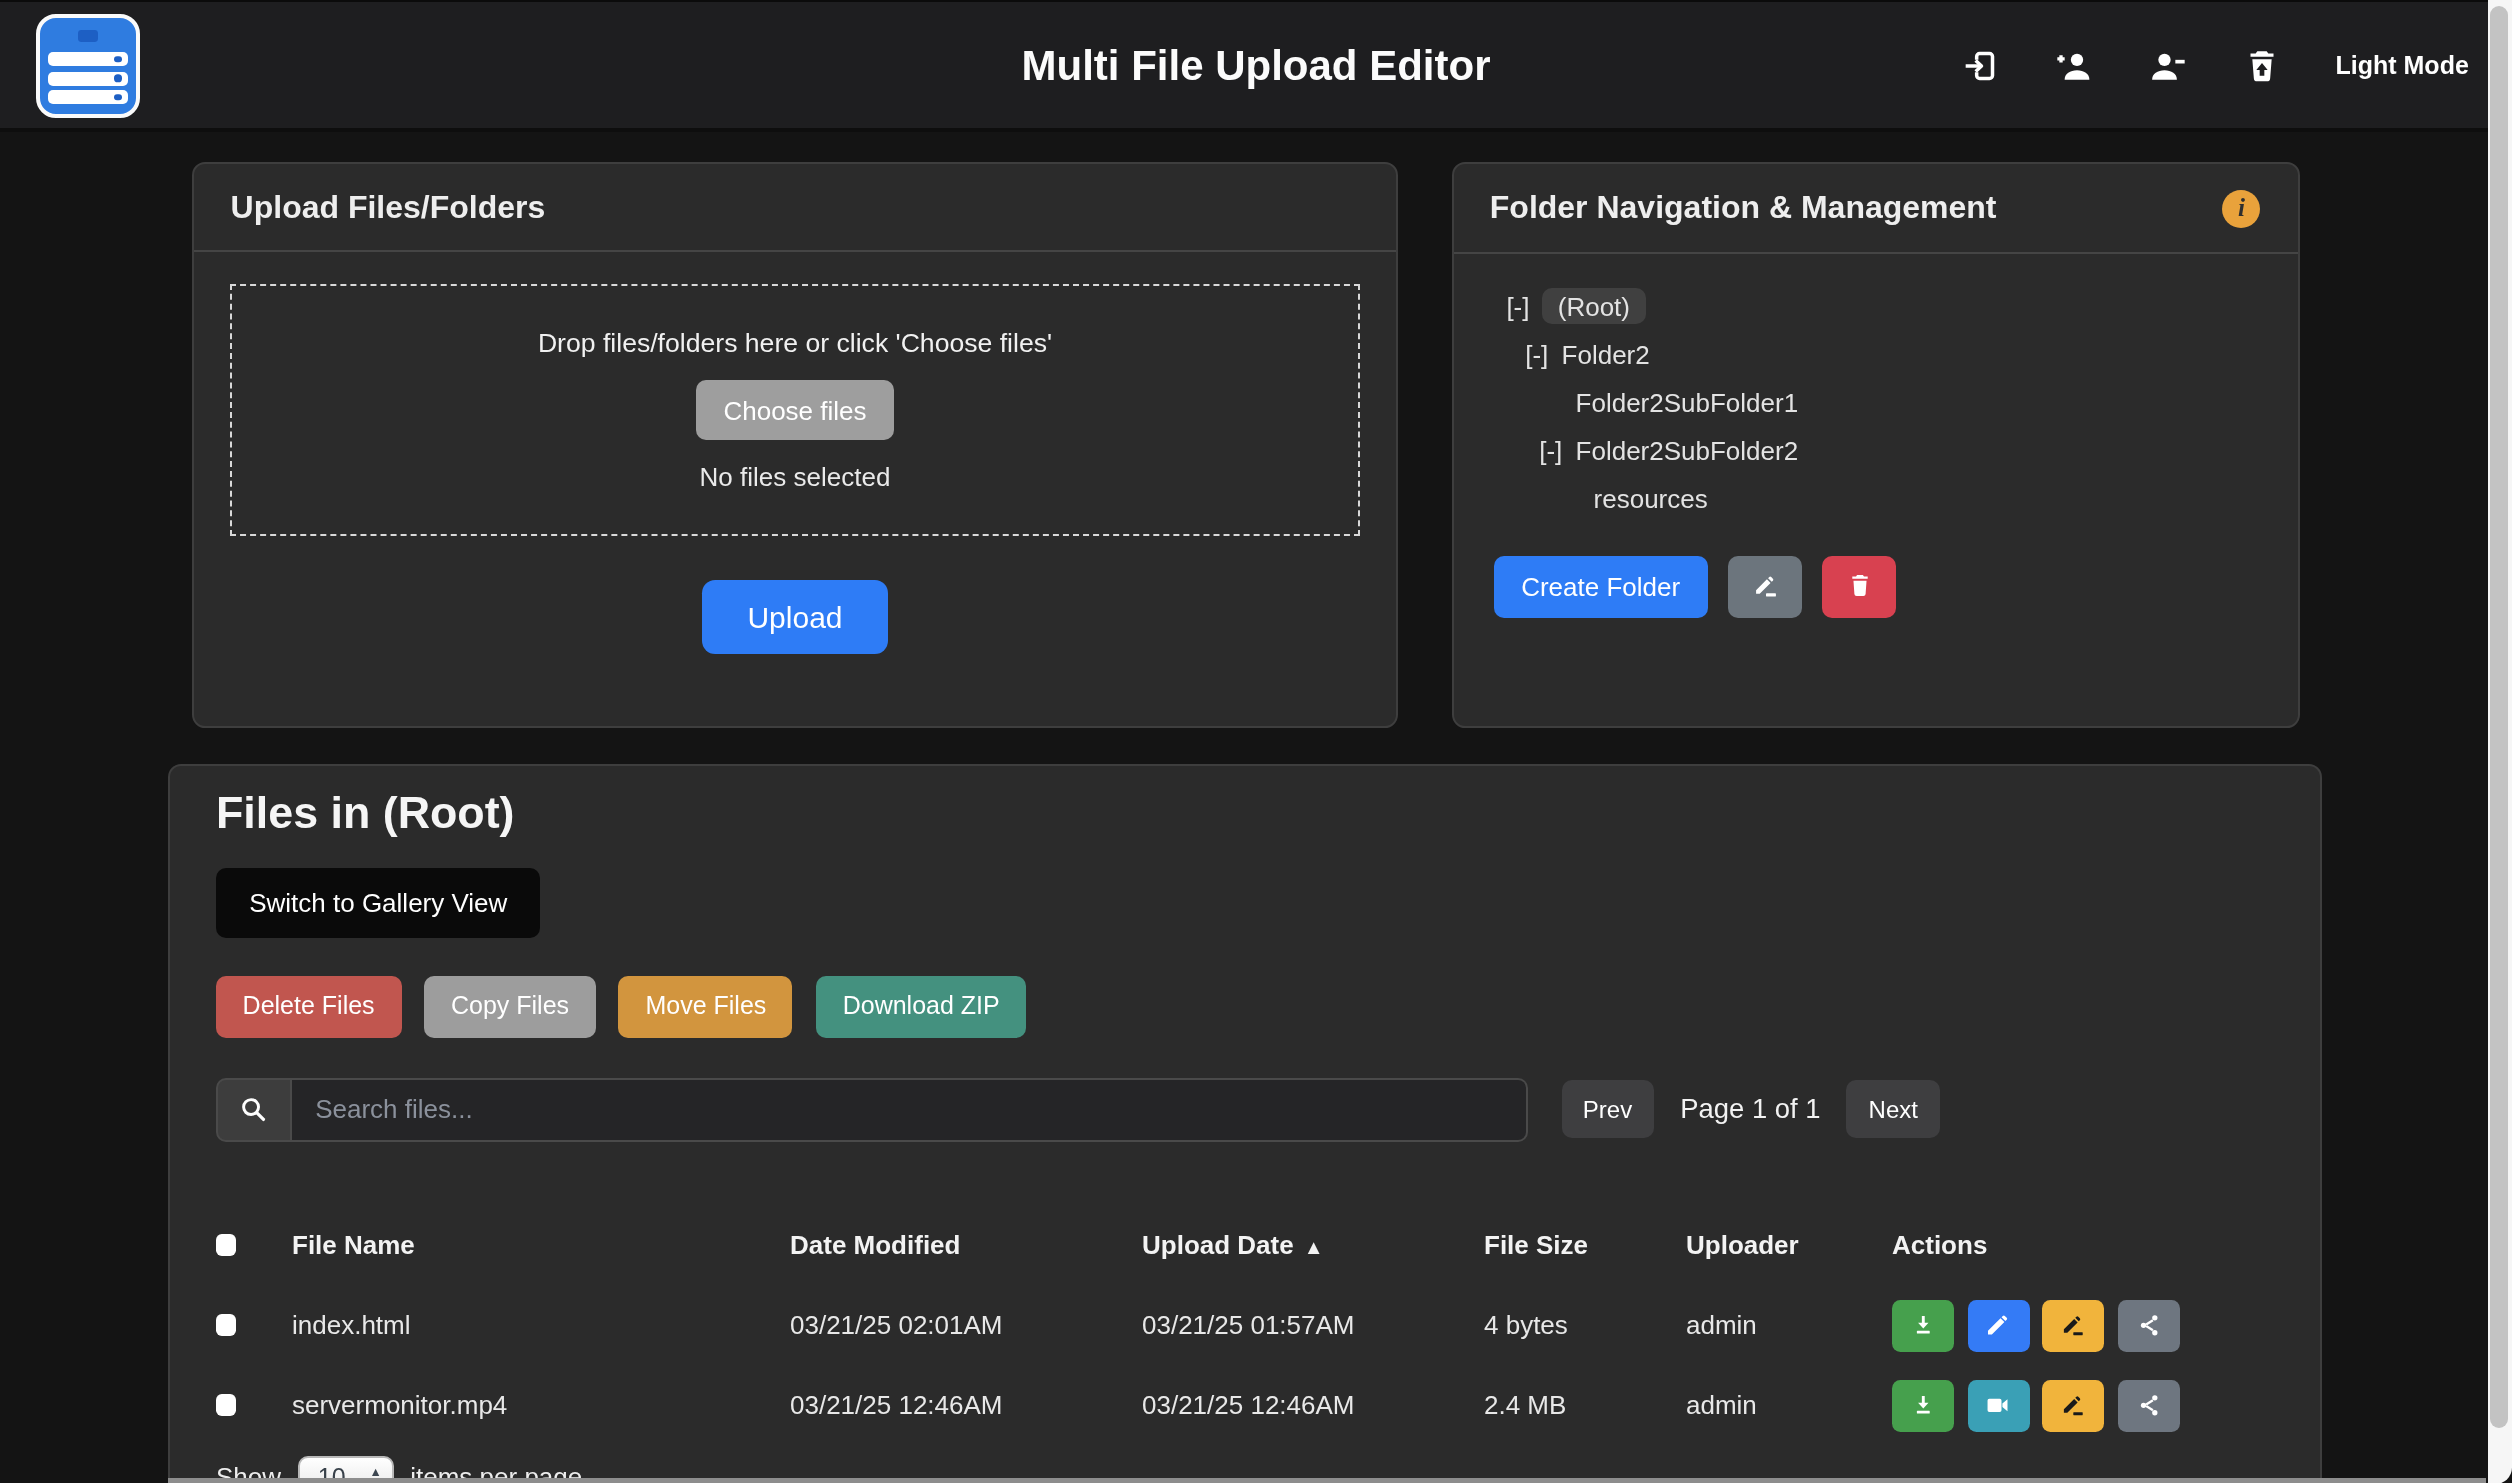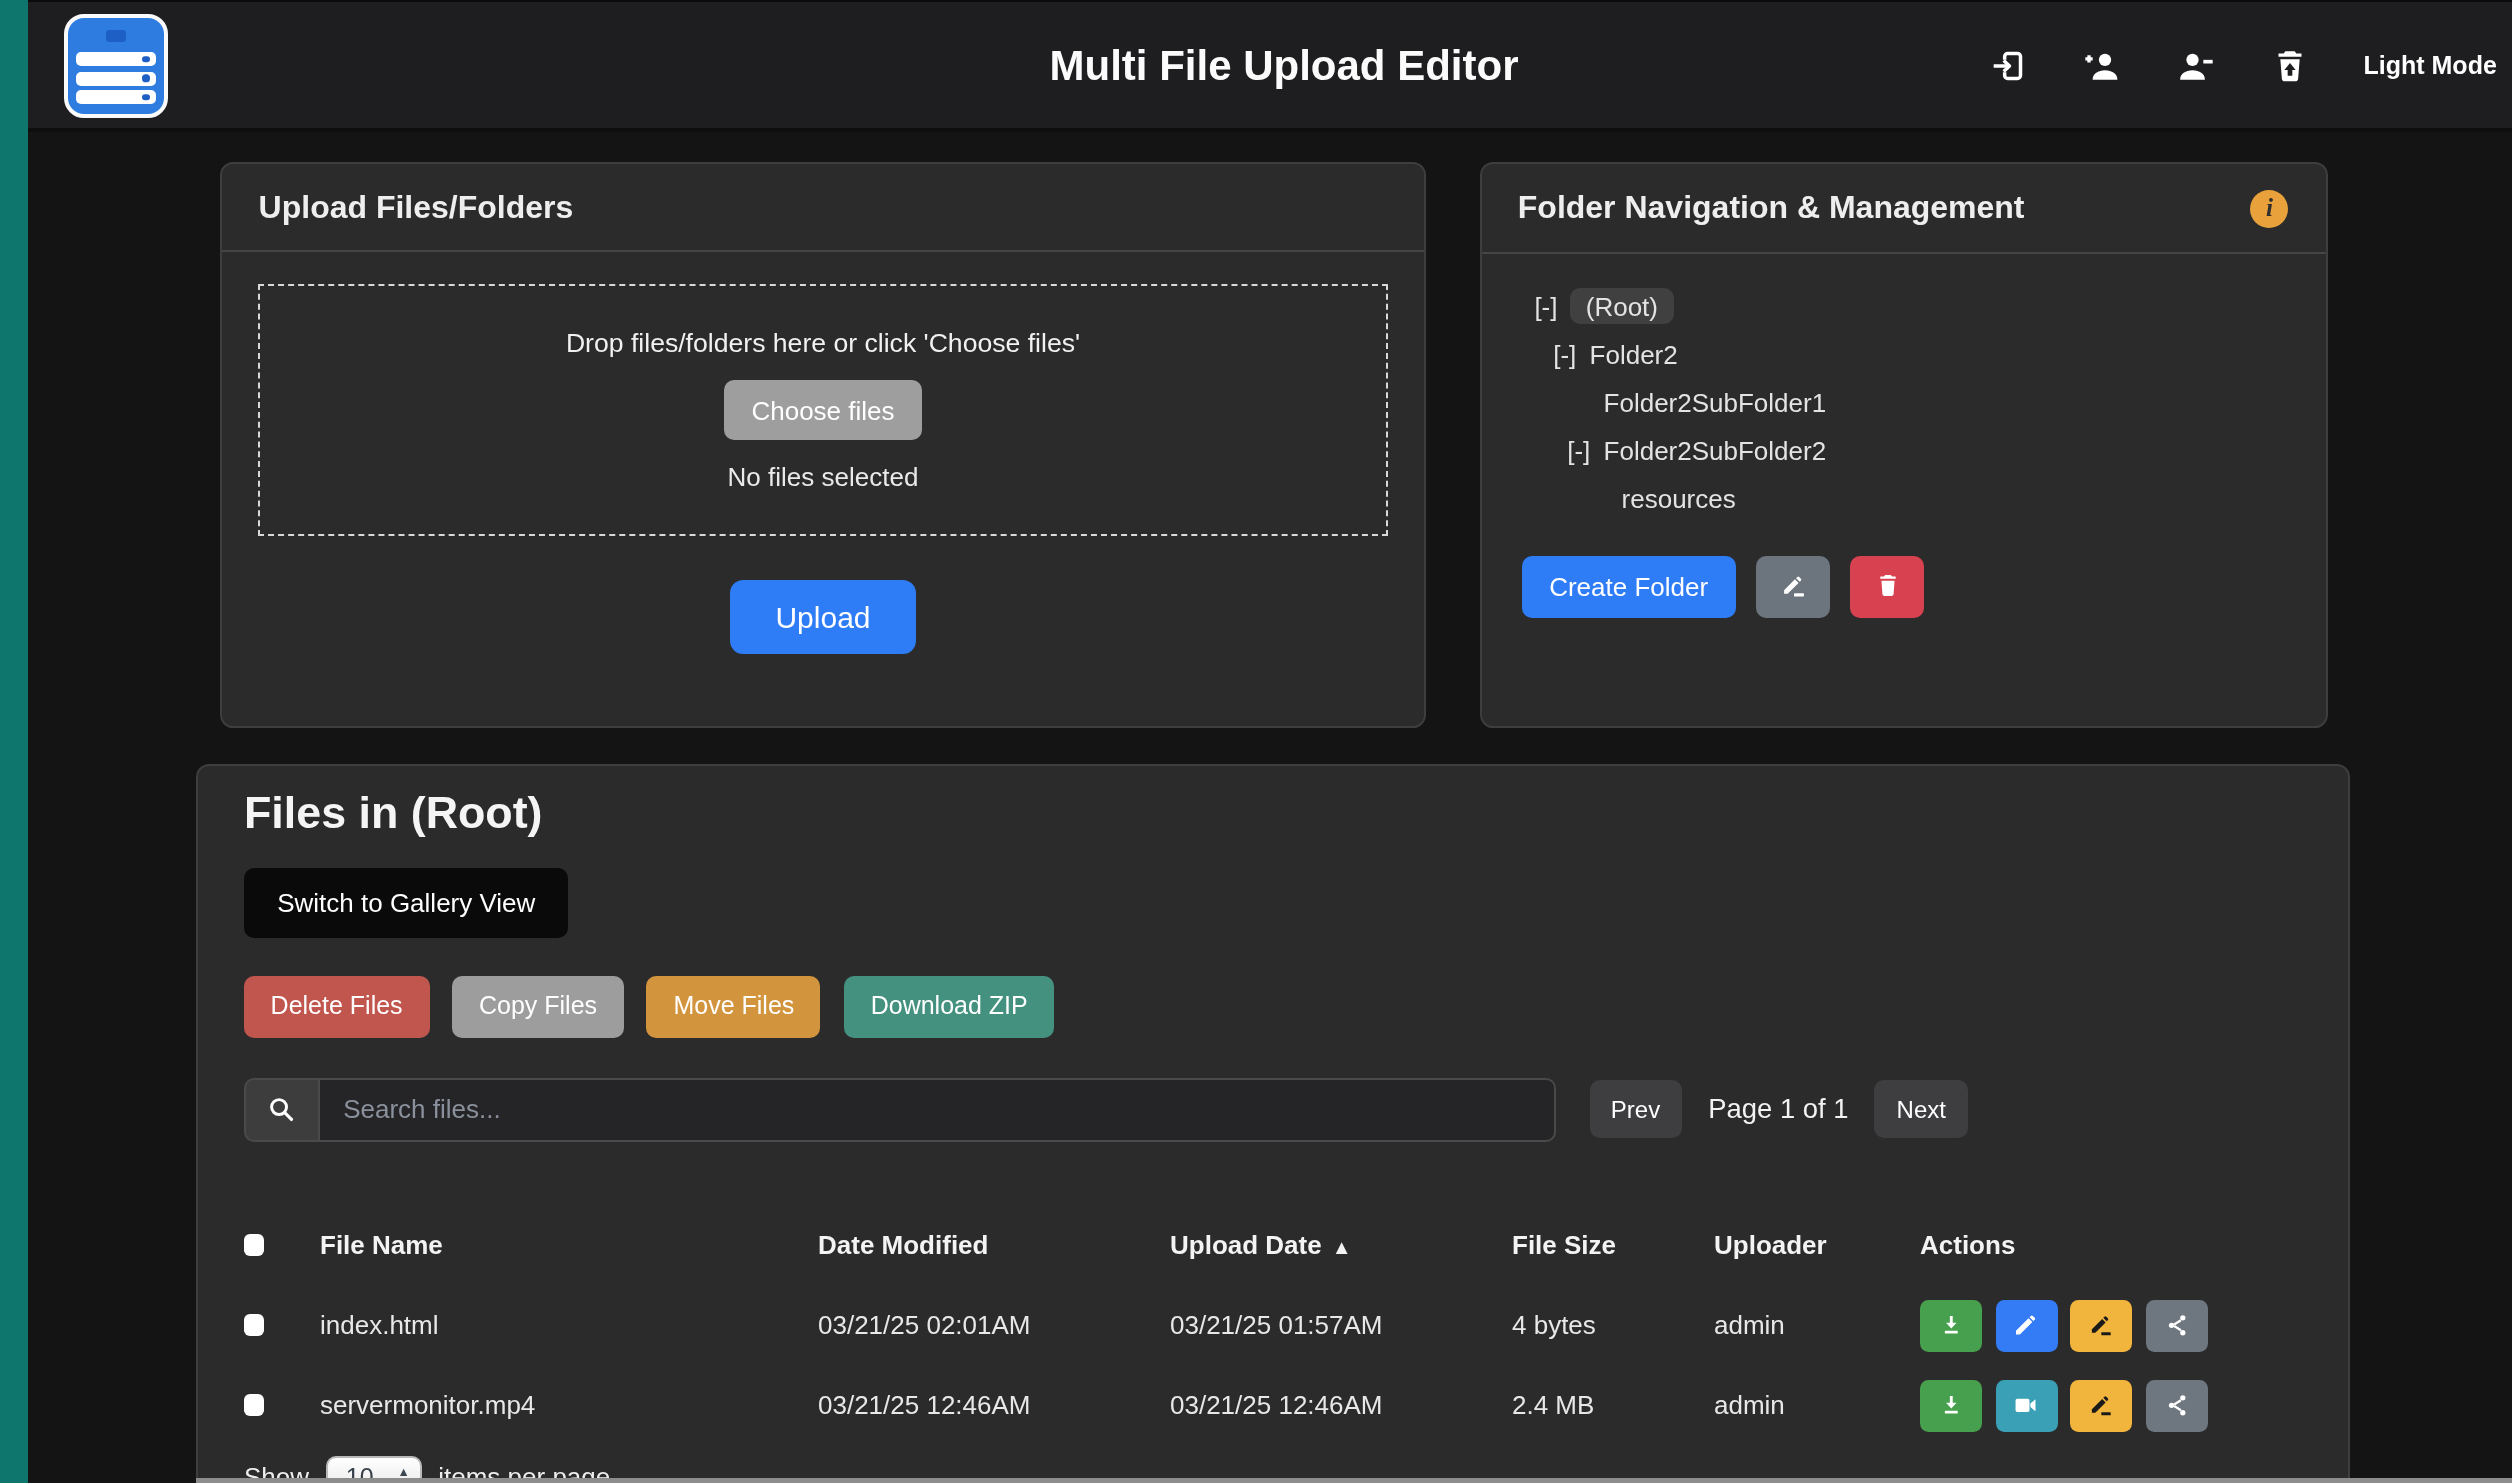--- a/index.html
+++ b/index.html
@@ -1,17 +1,17 @@
 <!DOCTYPE html>
 <html style="font-size:13.3px"><head>
 <meta charset="utf-8">
 <style>
   * { margin:0; padding:0; box-sizing:border-box; }
   html,body { margin:0; padding:0; background:#0e0e0e; }
-  .stage { width:2512px; height:1483px; position:relative; overflow:hidden; background:#0f766e;padding-left:28px; }
+  .stage { width:2512px; height:1483px; position:relative; overflow:hidden; background:#0f766e; }
   .page {
     width:1256px; height:742px;
     transform:scale(2); transform-origin:0 0;
     position:relative;
     font-family:"Liberation Sans", sans-serif;
     color:#e8e8e8;
     background:#141414;
   }
 
   

